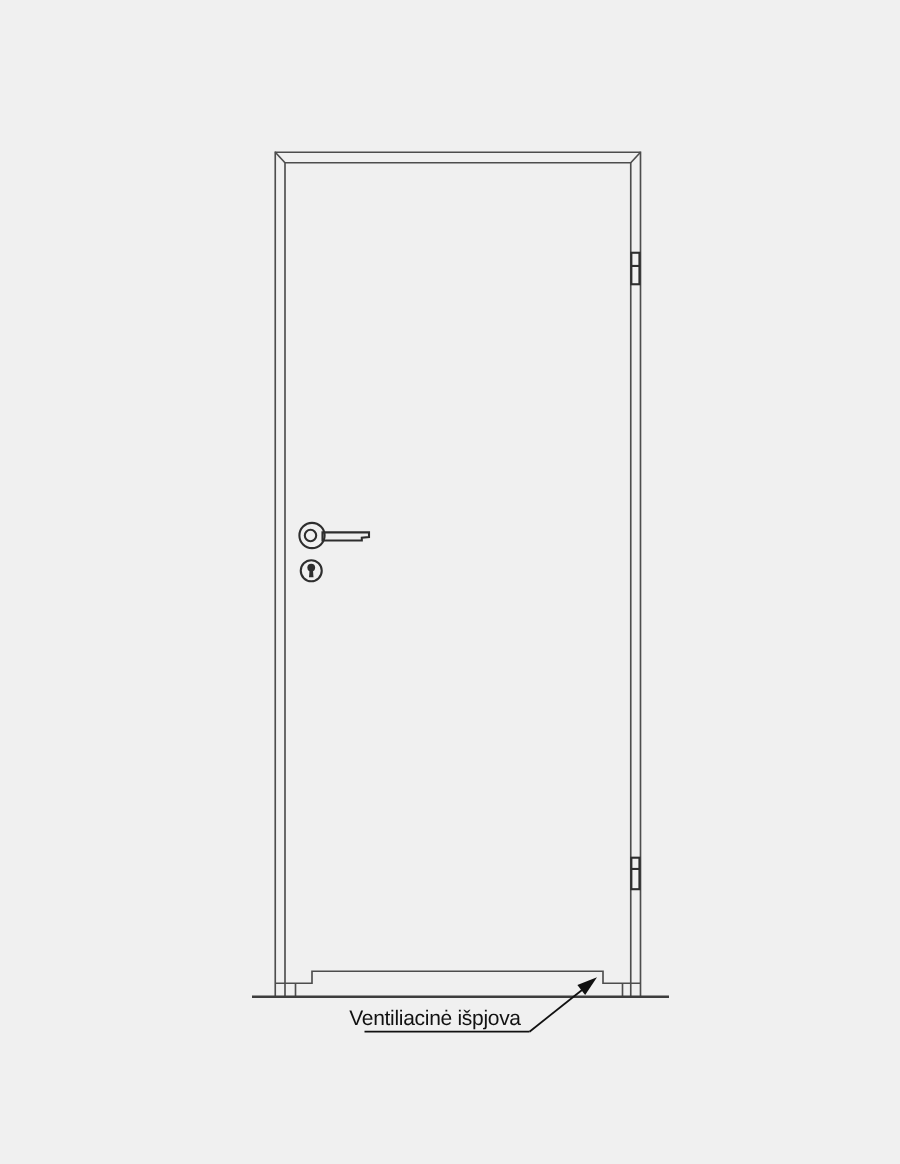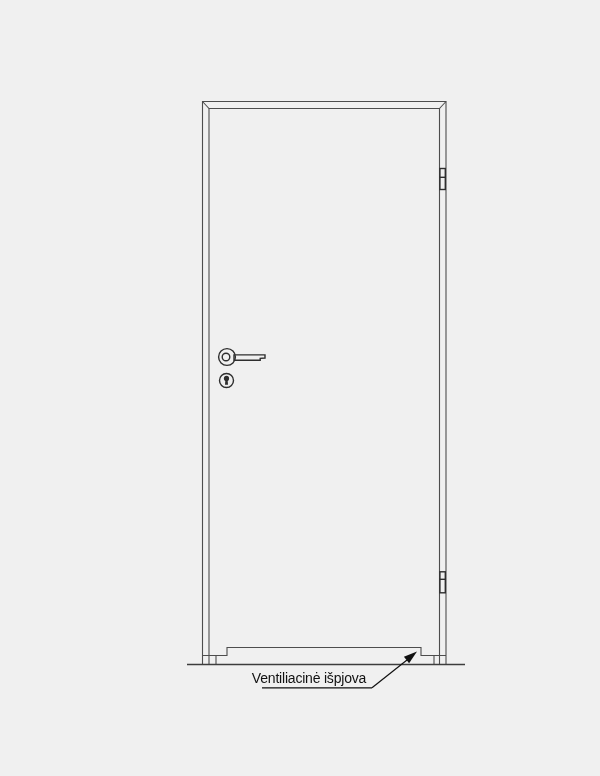--- a/index.html
+++ b/index.html
@@ -9,21 +9,21 @@
     --floor-line:#3d3d3d;
     --annotation:#111111;
   }
   html,body{margin:0;padding:0;}
   body{
     width:600px;height:776px;
     background:var(--background);
     font-family:"Liberation Sans",sans-serif;
     overflow:hidden;
   }
-  .canvas{width:544px;height:776px;position:relative;margin-left:19px;}
+  .canvas{width:544px;height:776px;position:relative;}
   svg{display:block;}
   .frame{stroke:var(--frame-line);stroke-width:1.1;fill:none;}
   .floor{stroke:var(--floor-line);stroke-width:1.6;fill:none;}
   .hw{stroke:var(--hardware-line);stroke-width:1.4;fill:none;}
   .hw-fill{fill:var(--hardware-line);stroke:none;}
   .ann{stroke:var(--annotation);stroke-width:1.2;fill:none;}
   .ann-fill{fill:var(--annotation);stroke:none;}
   .label{
     font-family:"Liberation Sans",sans-serif;
     font-size:14px;

